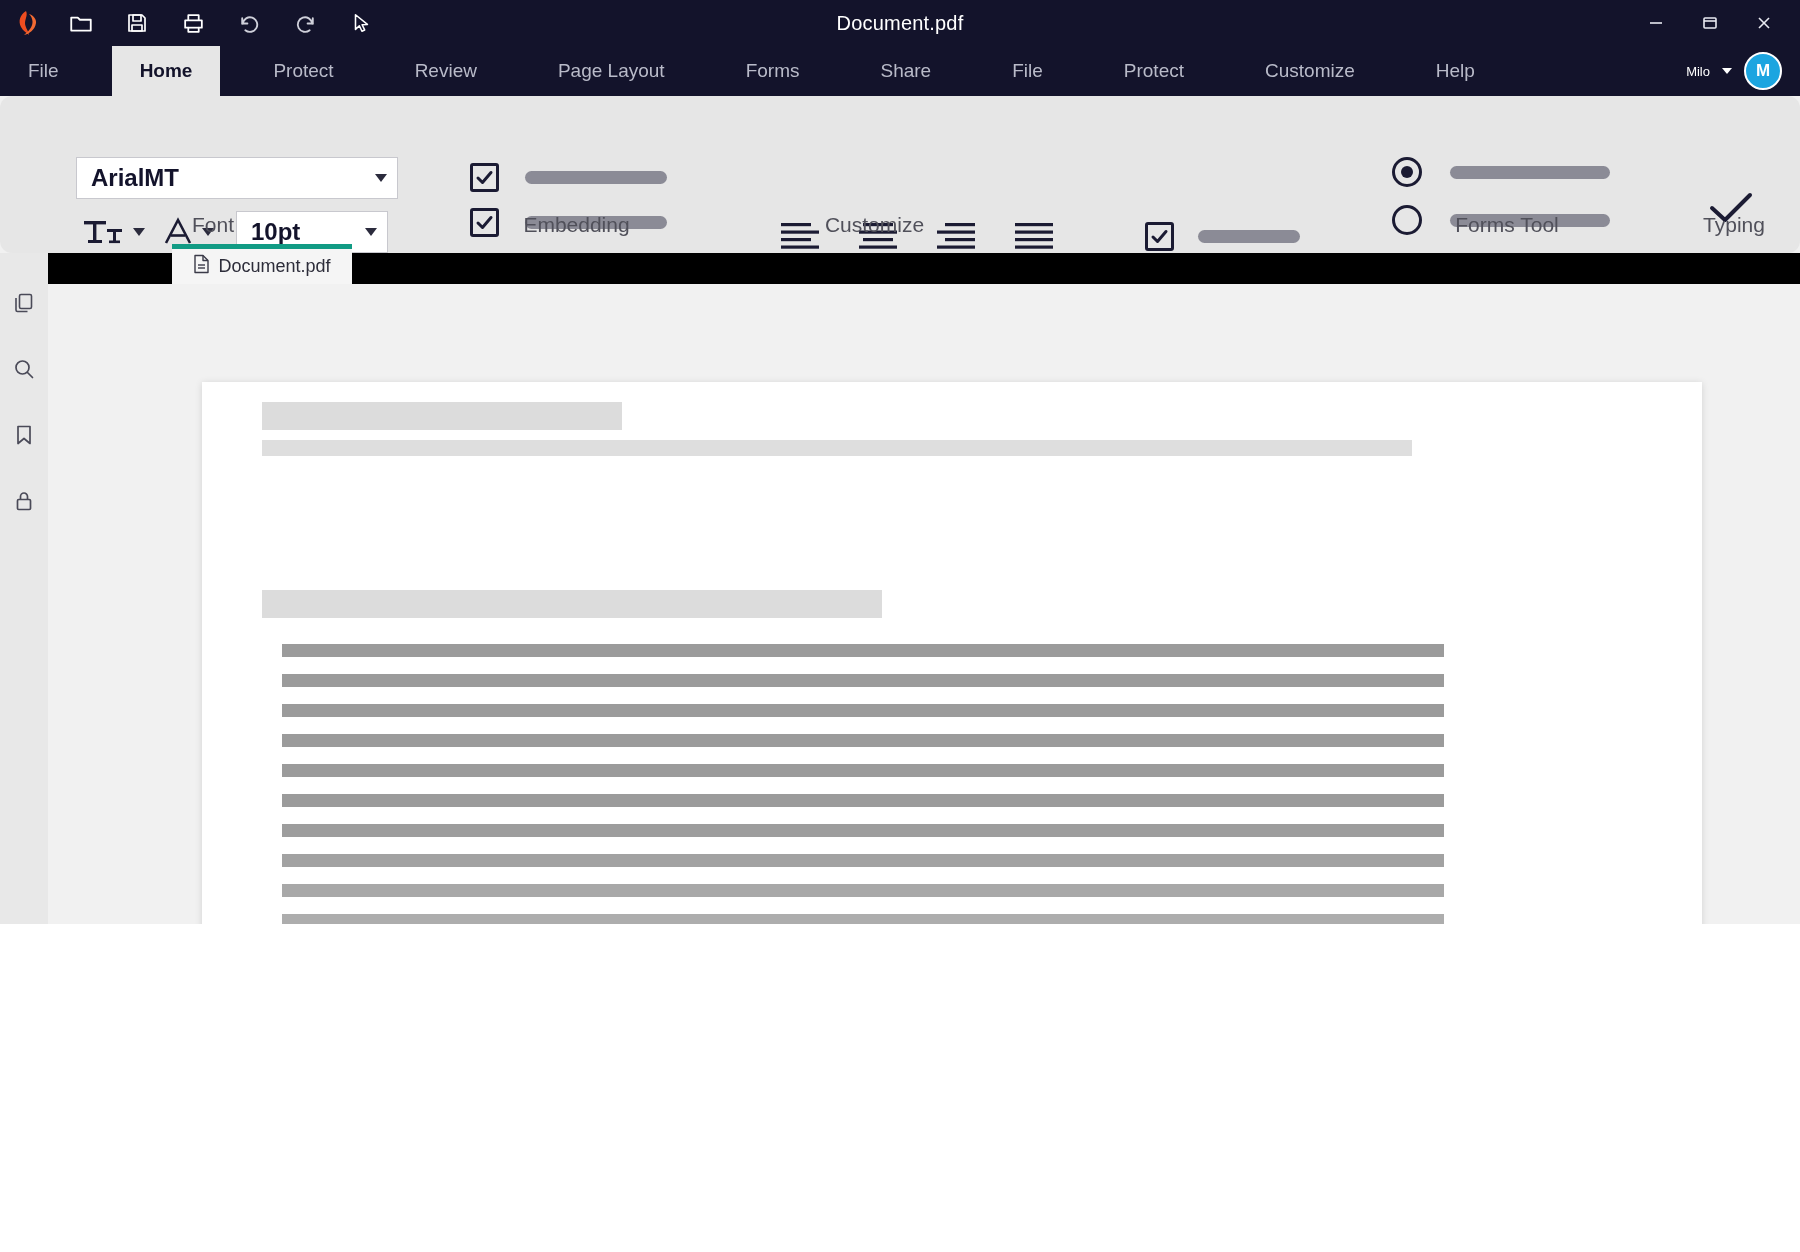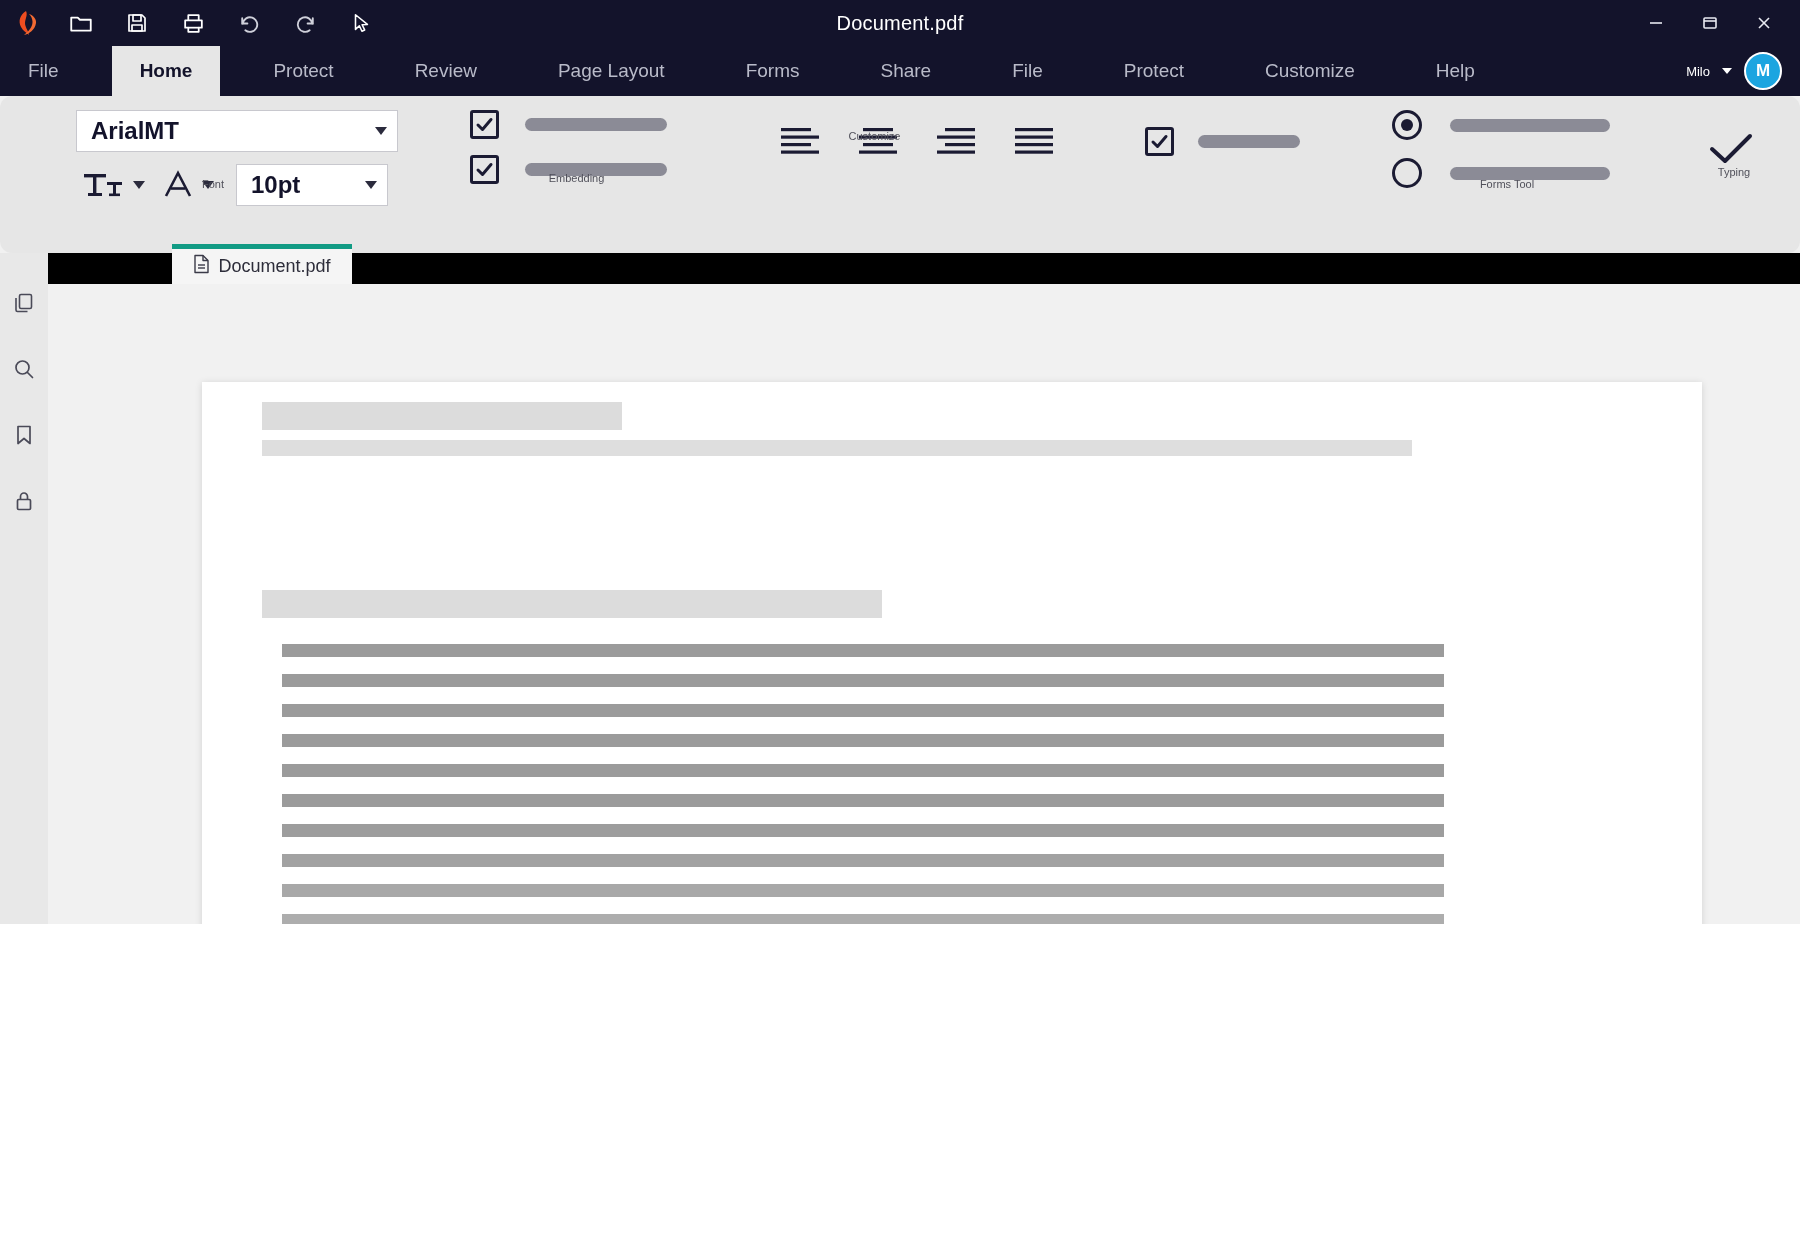--- a/index.html
+++ b/index.html
@@ -122,36 +122,36 @@
   }
 
   
   .ribbon {
     position: absolute;
     top: 96px; left: 0;
     width: 1800px;
     height: 157px;
     background: #e6e6e6;
     display: flex;
-    align-items: flex-start;
+    align-items: flex-end;
     border-radius: 12px;
   }
   .rgroup {
     position: relative;
     display: flex;
     flex-direction: column;
     justify-content: flex-start;
     padding-top: 14px;
   }
   .rgroup-label {
     position: absolute;
     bottom: 16px;
     left: 0; right: 0;
     text-align: center;
-    font-size: 11px;
+    font-size: 21px;
     color: #50505a;
   }
   .rsep {
     width: 1px;
     margin: 16px 0 30px 0;
     background: #c2c2c8;
     align-self: stretch;
   }
 
   

